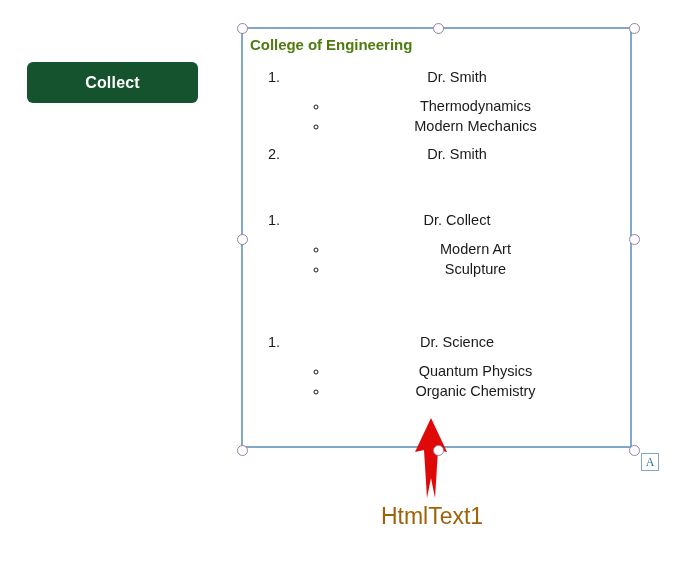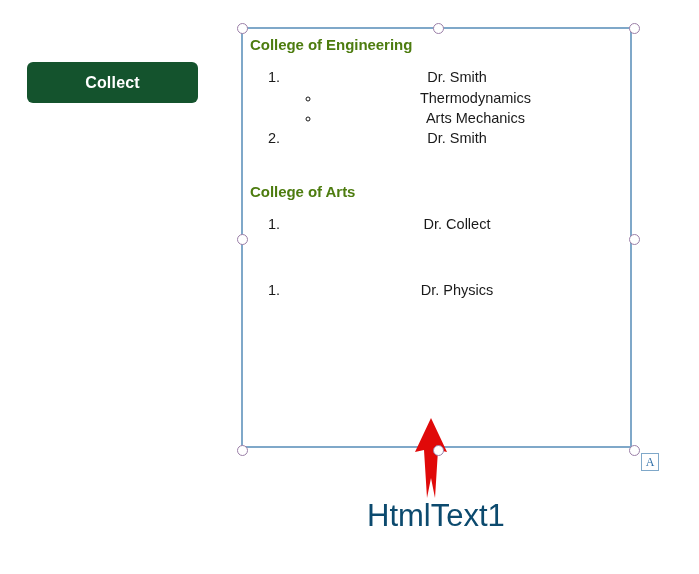--- a/index.html
+++ b/index.html
@@ -94,21 +94,21 @@
     padding: 0 0 0 38px;
   }
   ol.faculty-list > li {
     font-size: 14.5px;
     line-height: 21px;
     padding-left: 3px;
     text-align: center;
   }
   ul.course-list {
     list-style: circle;
-    margin: 0;
+    margin: 8px;
     padding: 0 0 0 34px;
   }
   ul.course-list > li {
     font-size: 14.5px;
     line-height: 20px;
     padding-left: 3px;
   }
   .section-gap { height: 33px; }
 
   
@@ -136,51 +136,56 @@
     width: 52px;
     height: 84px;
     pointer-events: none;
   }
   #annotation-label {
     position: absolute;
     left: 367px;
     top: 503px;
     width: 130px;
     text-align: center;
-    color: #0c4a6e;
+    color: #a16207;
     font-family: "Liberation Sans", sans-serif;
-    font-size: 31px;
+    font-size: 23px;
     line-height: 26px;
     white-space: nowrap;
   }
 </style>
 </head>
 <body>
 
 <button id="collect-button">Collect</button>
 
 <div id="html-text-control">
 
   <div class="doc" id="doc-body">
       <p class="college-heading">College of Engineering</p>
       <ol class="faculty-list">
         <li><span>Dr. Smith</span><ul class="course-list">
             <li>Thermodynamics</li>
-            <li>Arts Mechanics</li>
+            <li>Modern Mechanics</li>
           </ul></li>
         <li><span>Dr. Smith</span></li>
       </ol>
       <div class="section-gap"></div>
-      <p class="college-heading">College of Arts</p>
       <ol class="faculty-list">
-        <li><span>Dr. Collect</span></li>
+        <li><span>Dr. Collect</span><ul class="course-list">
+            <li>Modern Art</li>
+            <li>Sculpture</li>
+          </ul></li>
       </ol>
       <div class="section-gap"></div>
       <ol class="faculty-list">
-        <li><span>Dr. Physics</span></li>
+        <li><span>Dr. Science</span><ul class="course-list">
+            <li>Quantum Physics</li>
+            <li>Organic Chemistry</li>
+          </ul></li>
       </ol>
     </div>
 
   <div class="sel-handle h-tl"></div>
   <div class="sel-handle h-tm"></div>
   <div class="sel-handle h-tr"></div>
   <div class="sel-handle h-ml"></div>
   <div class="sel-handle h-mr"></div>
   <div class="sel-handle h-bl"></div>
   <div class="sel-handle h-bm"></div>

